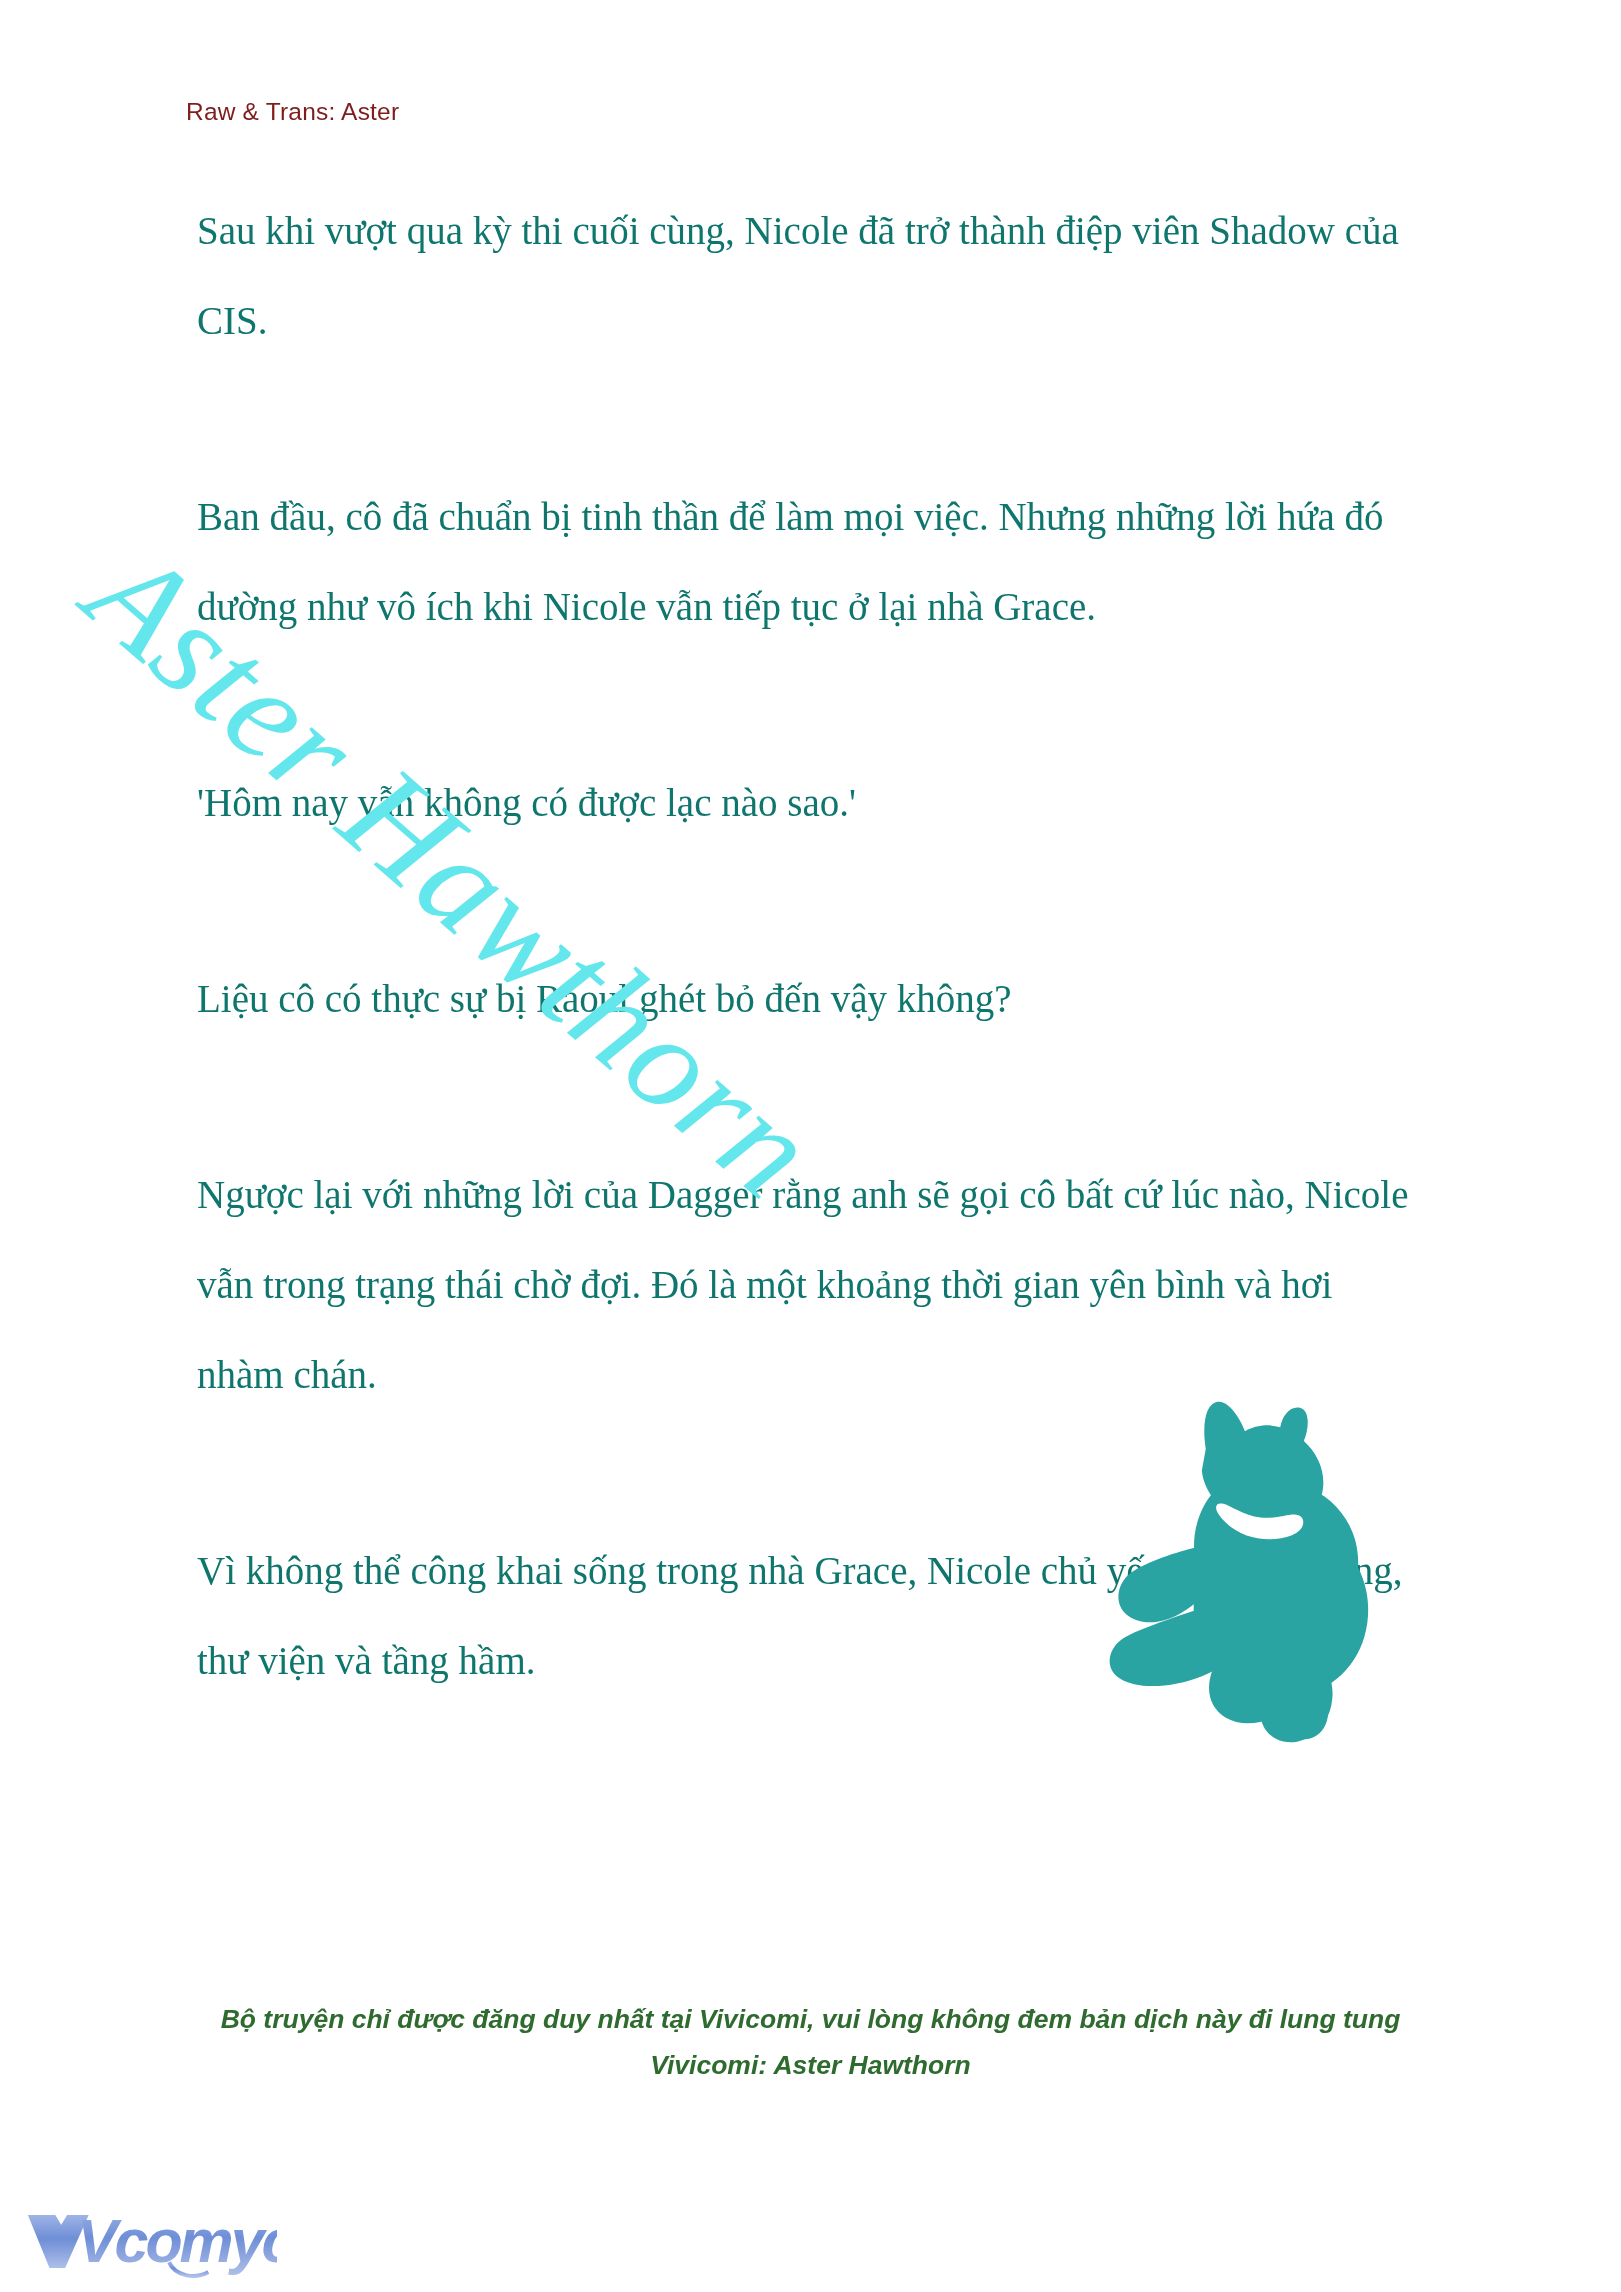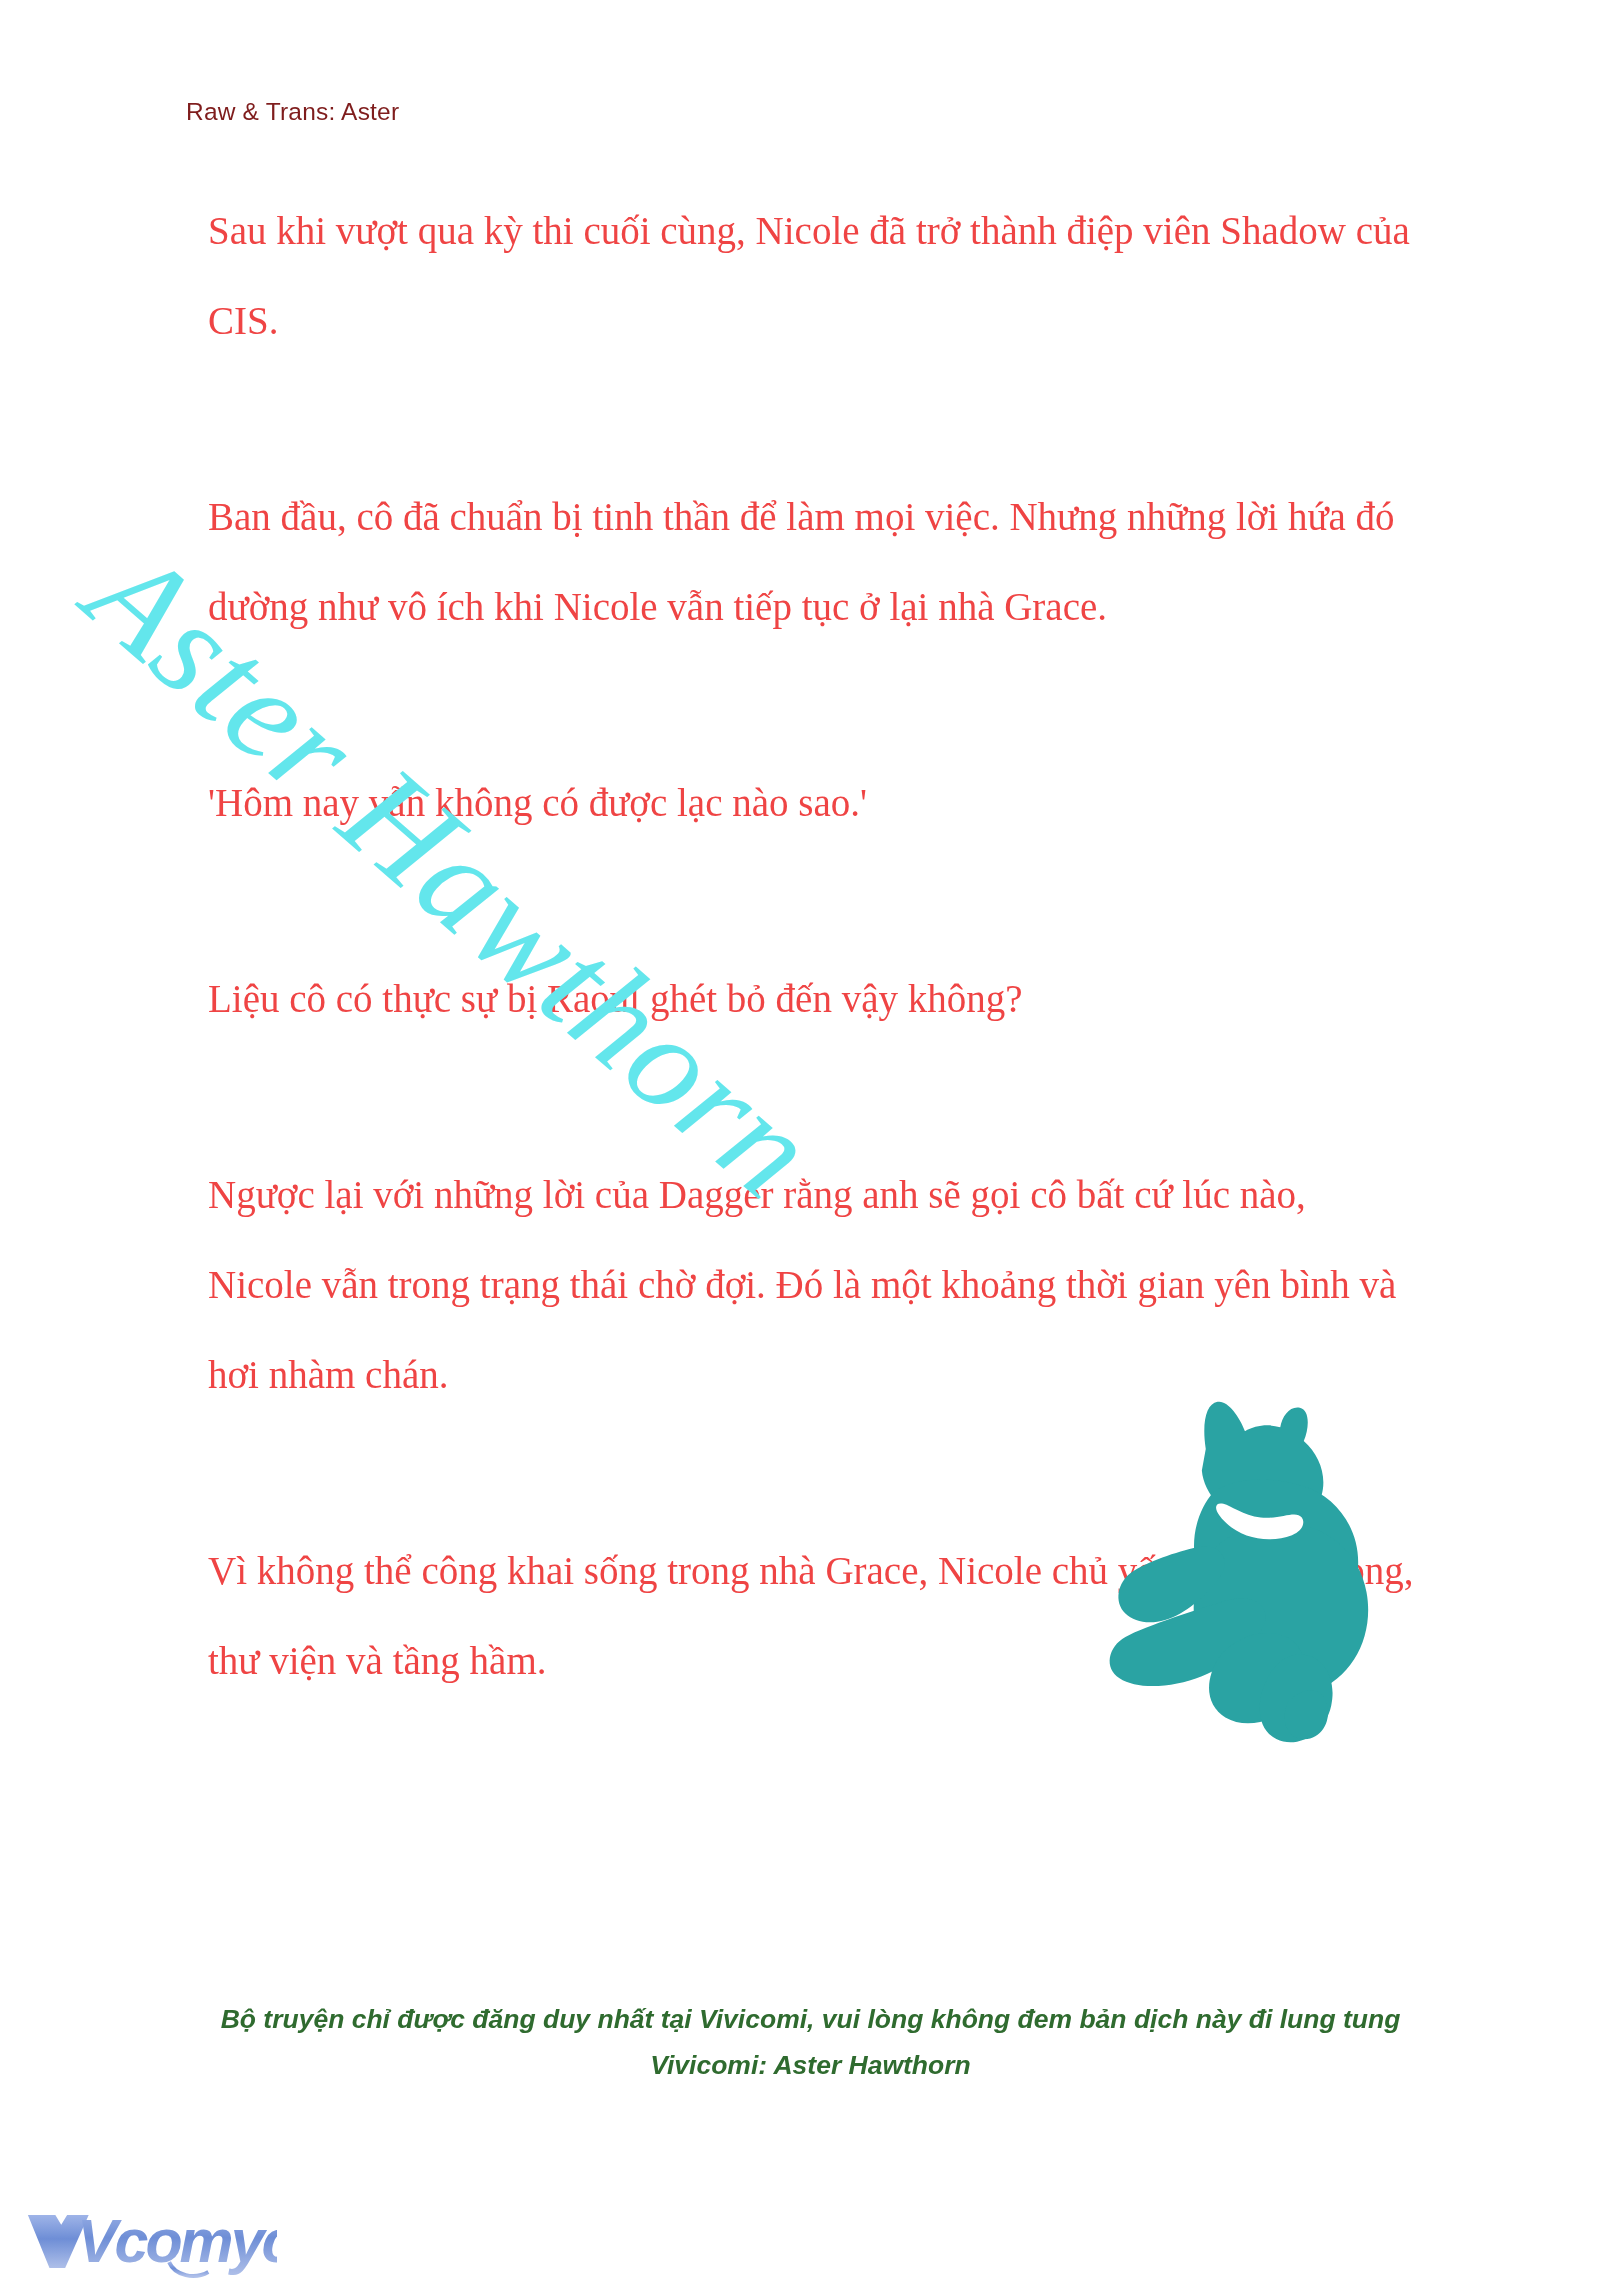--- a/index.html
+++ b/index.html
@@ -34,22 +34,22 @@
   .content {
     position: absolute;
     left: 192px;
     top: 186px;
     width: 1225px;
   }
   .para {
     font-family: "Liberation Serif", serif;
     font-size: 39px;
     line-height: 90px;
-    color: #ef4444;
-    margin: 0 0 51px 16px;
+    color: #0f766e;
+    margin: 0 0 51px 5px;
     white-space: pre-wrap;
   }
   .para.gap-lg { margin-bottom: 106px; }
 
   
   .watermark {
     position: absolute;
     left: 162px;
     top: 515px;
     width: 980px;

